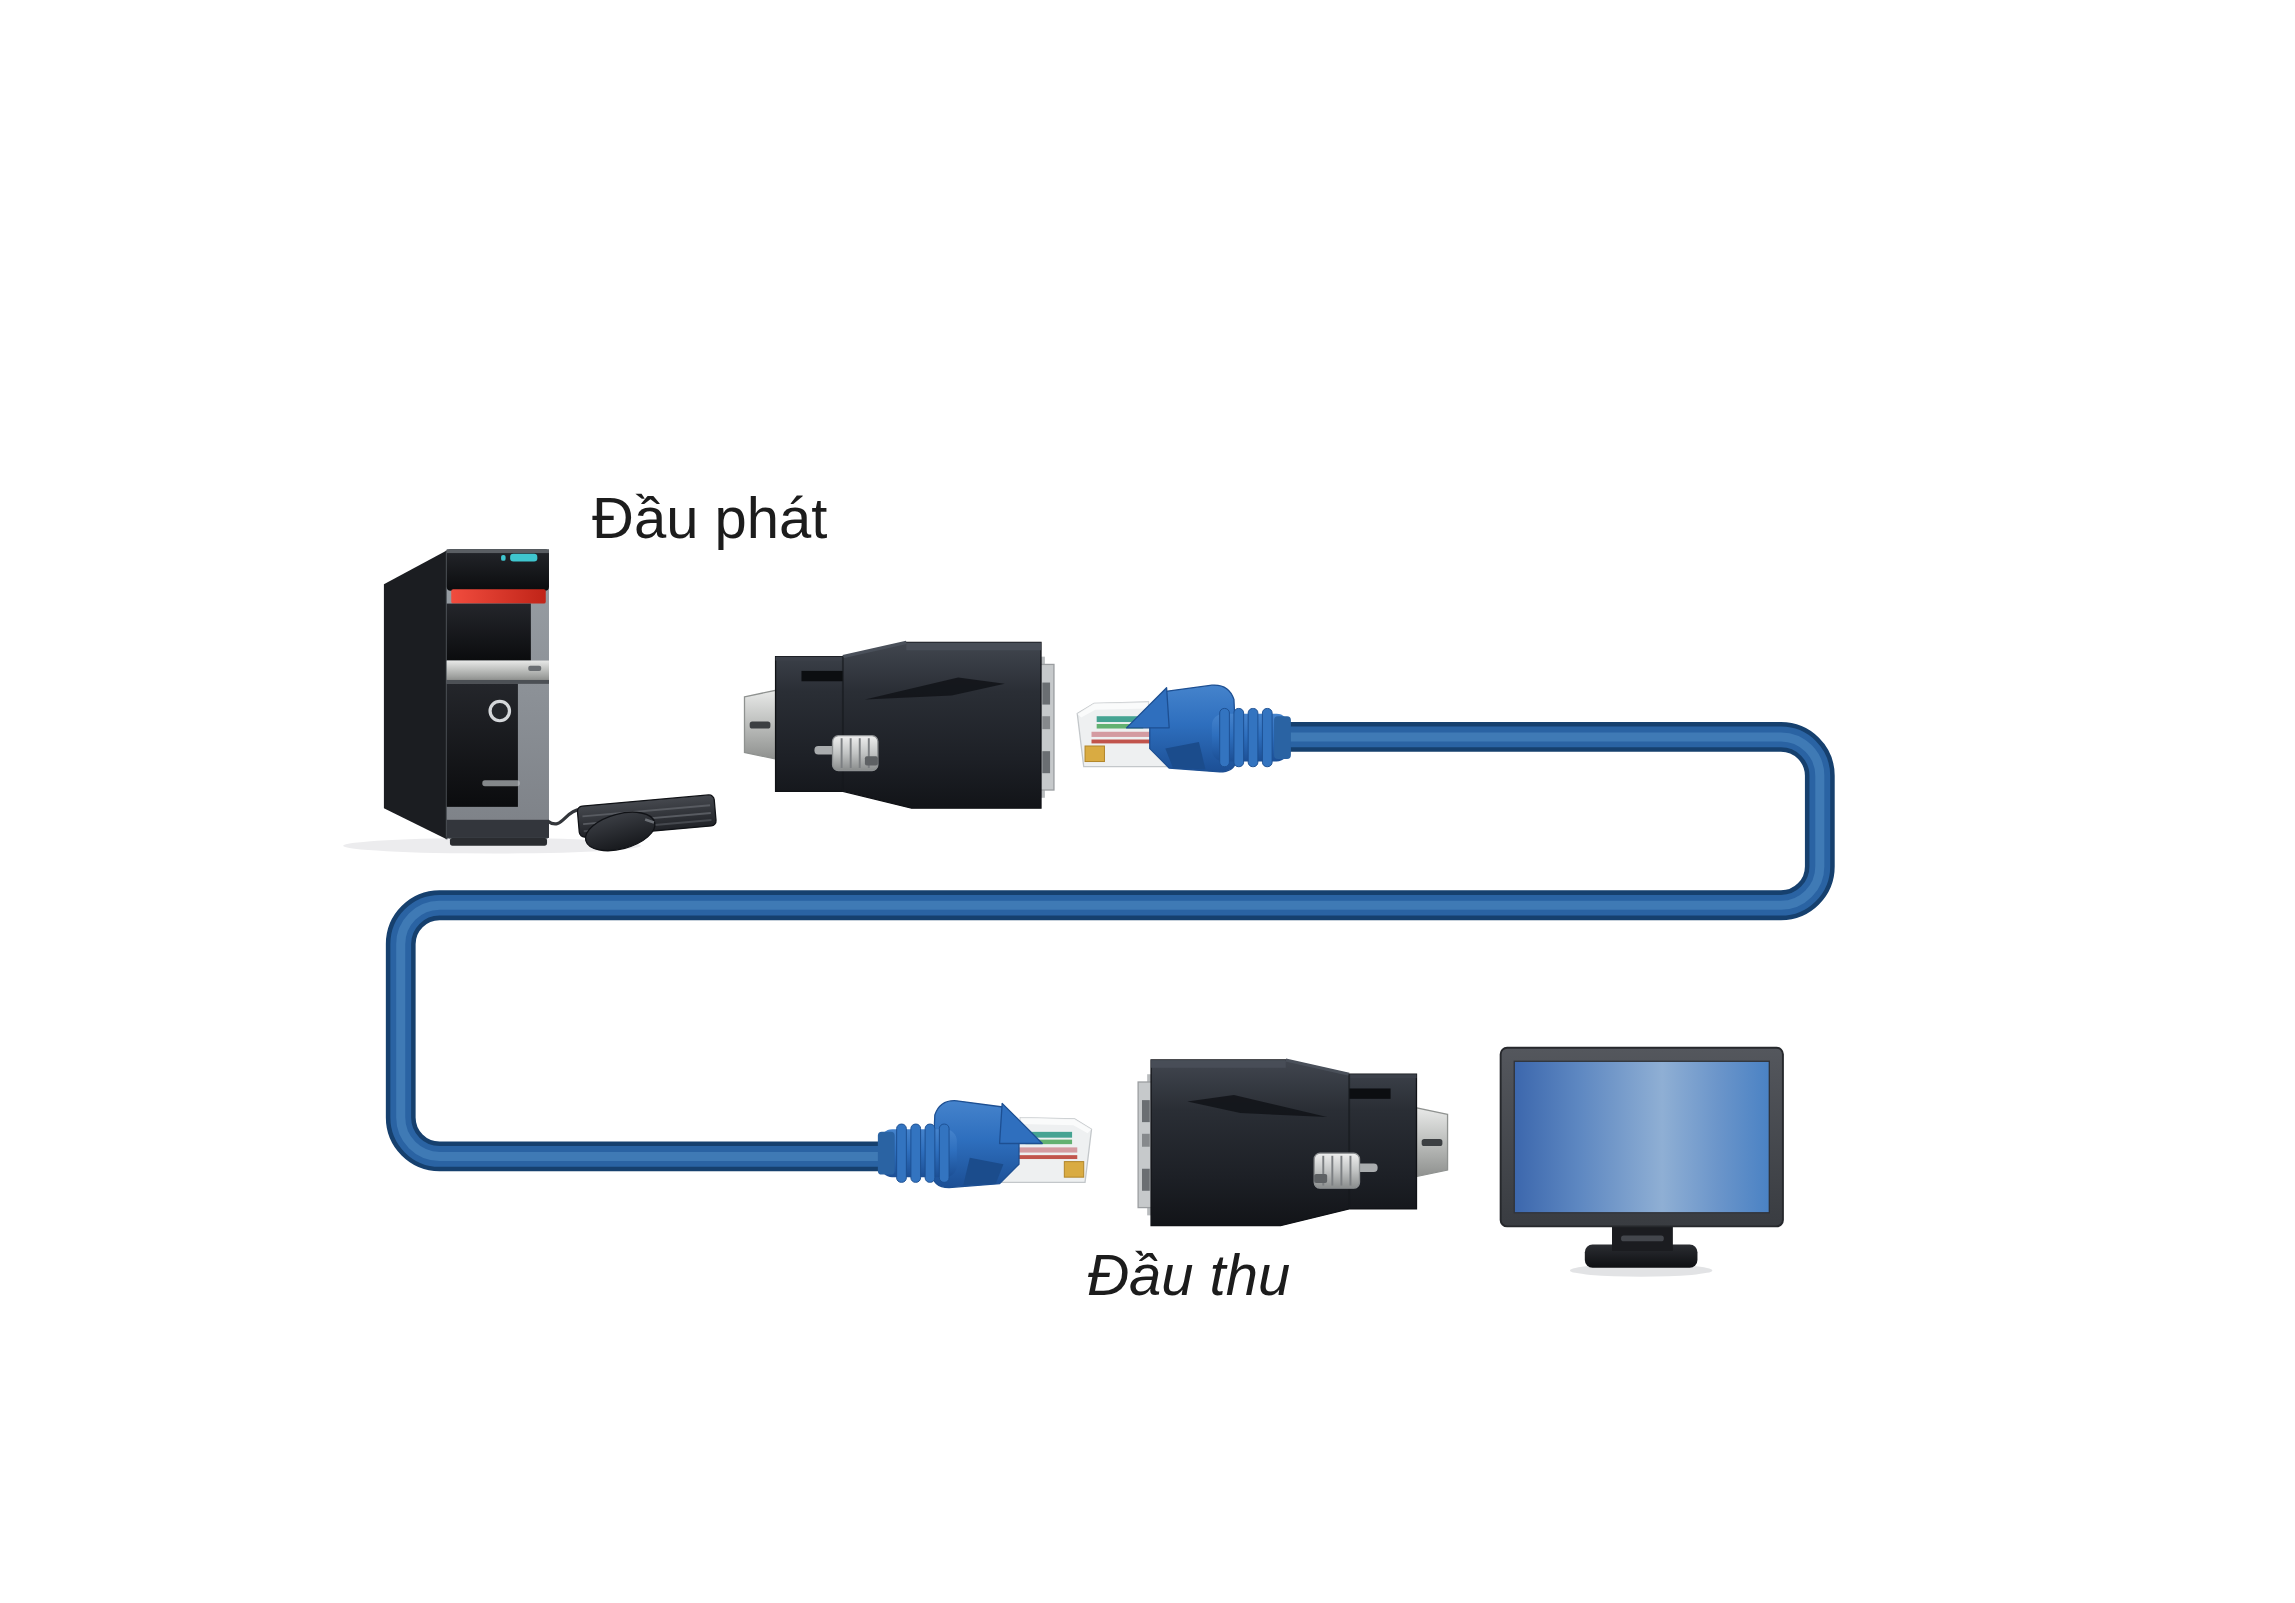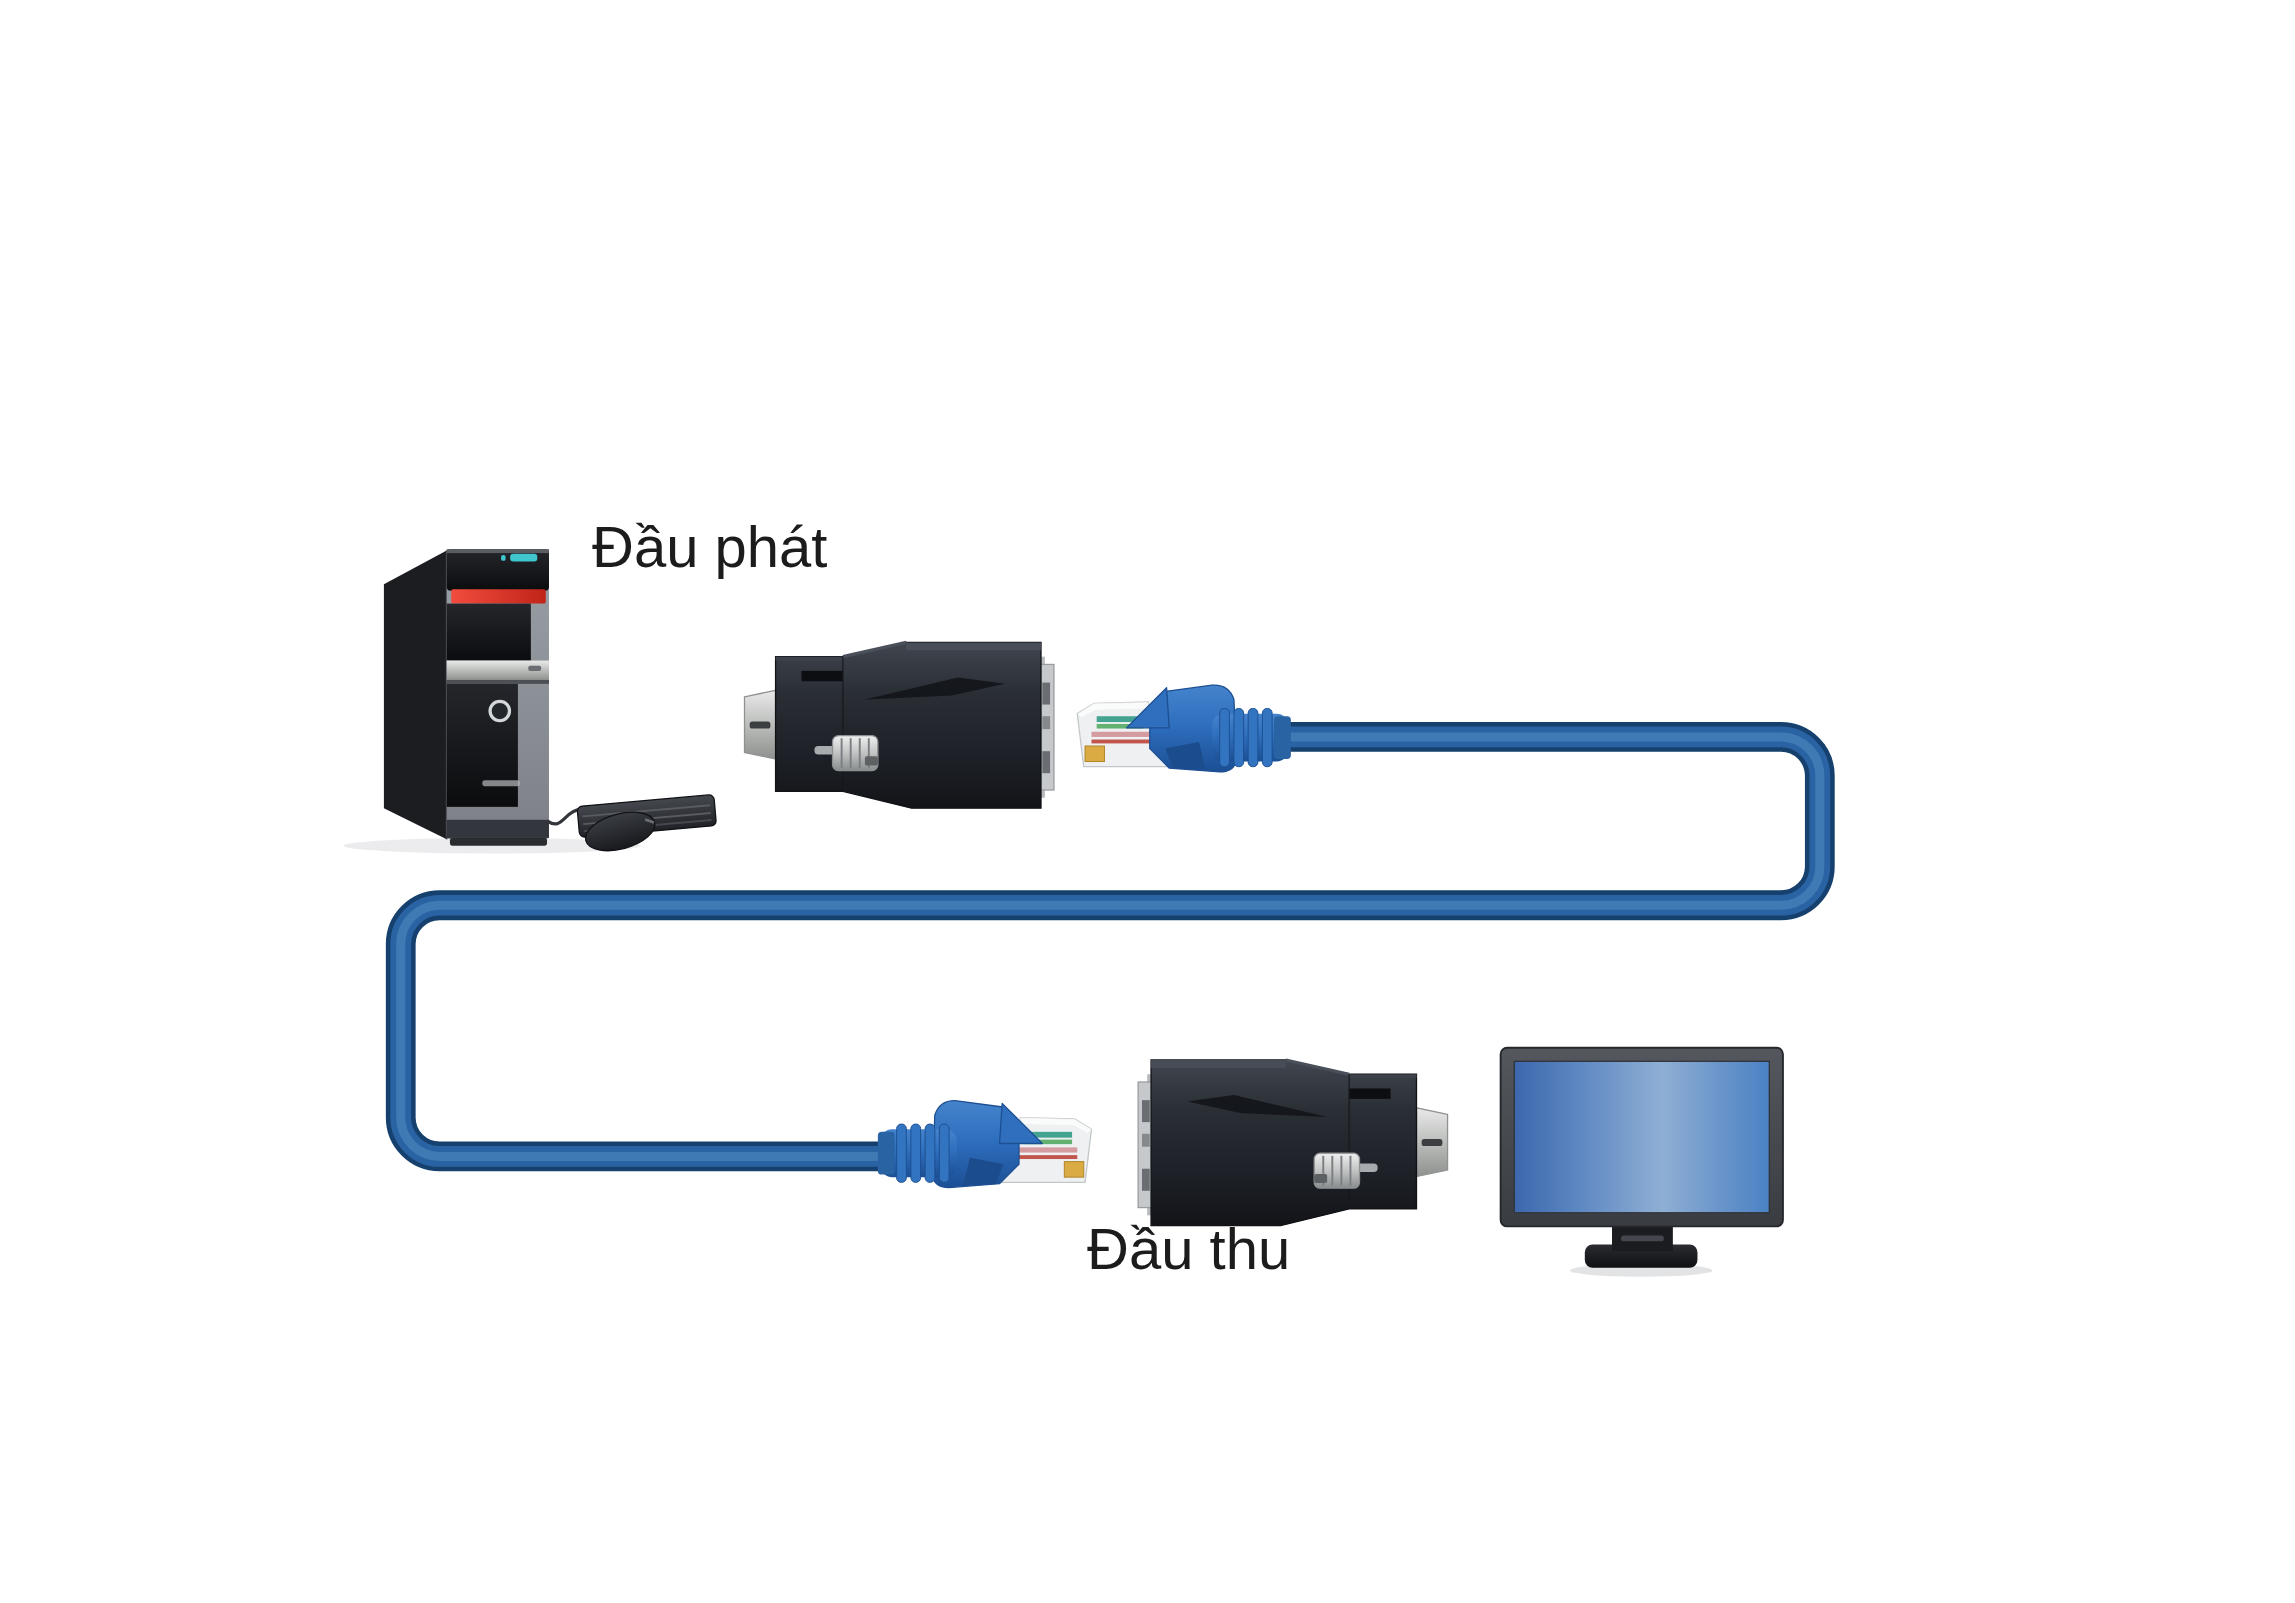--- a/index.html
+++ b/index.html
@@ -12,22 +12,22 @@
   }
   #scene svg{position:absolute;left:0;top:0;}
   .diagram-label{
     position:absolute;
     font-size:58px;
     line-height:1;
     color:var(--label_text,#1c1c1c);
     white-space:nowrap;
     letter-spacing:0;
   }
-  #label-transmitter{left:592px;top:518px;}
-  #label-receiver{left:1087px;top:1220px;}
+  #label-transmitter{left:592px;top:489px;}
+  #label-receiver{left:1087px;top:1246px;font-style:italic;}
 
   .cable-outer{fill:none;stroke:var(--cable_outer,#16406e);stroke-width:46;}
   .cable-mid{fill:none;stroke:var(--cable_mid,#2a63a3);stroke-width:32;}
   .cable-core{fill:none;stroke:var(--cable_core,#3f7ab5);stroke-width:14;}
 </style>
 </head>
 <body>
 
 <div id="scene">
 

